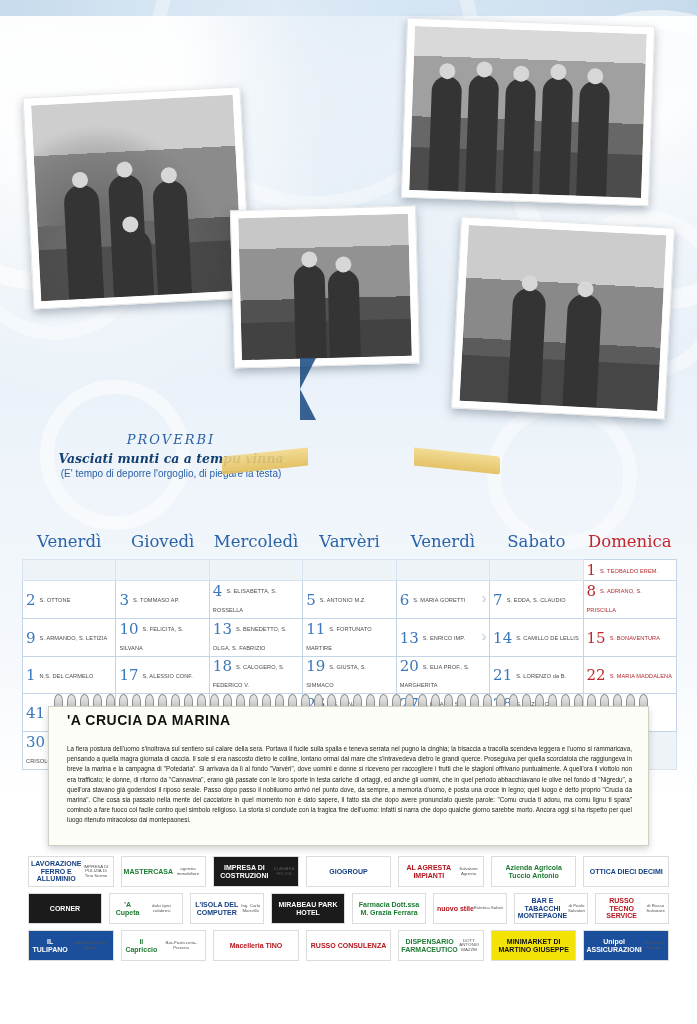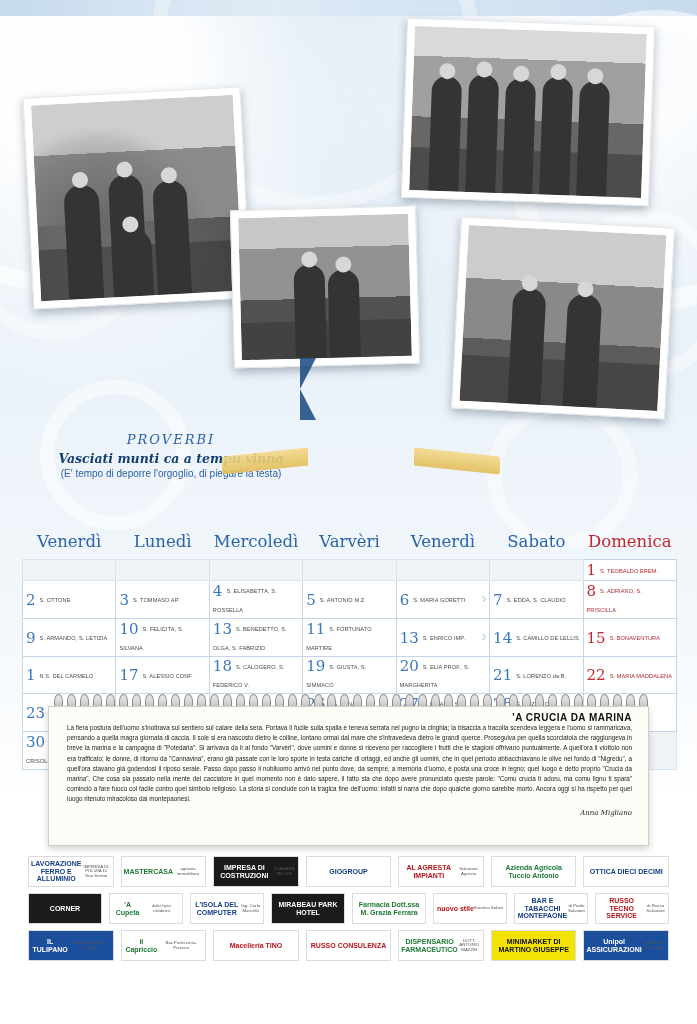--- a/index.html
+++ b/index.html
@@ -166,21 +166,21 @@
     position:absolute; left:48px; top:706px; width:601px; height:140px;
     background:#fdfdf7;
     border:1px solid #cfcfc4;
     box-shadow:0 3px 7px rgba(0,0,0,.18);
     padding:14px 16px 8px 18px;
   }
   #spiral { position:absolute; left:48px; top:694px; width:601px; height:18px; }
   .coil { position:absolute; top:0; width:9px; height:18px; border:1.6px solid #8f8f8f;
           border-radius:50%/40%; background:linear-gradient(180deg,#e9e9e9,#bdbdbd); }
   #story .raccontava { font-family:"DejaVu Serif",serif; font-style:italic; font-size:9.5px; color:#1f4f8a; }
-  #story .stitle { text-align:right; font-size:10px; font-weight:bold; letter-spacing:.5px; color:#111; margin:-9px 0 0 0;}
+  #story .stitle { text-align:left; font-size:14px; font-weight:bold; letter-spacing:.5px; color:#111; margin:-9px 0 16px 0;}
   #story .sbody { font-size:6.3px; line-height:1.62; text-align:justify; color:#1a1a1a; }
   #story .sauthor { text-align:right; font-family:"DejaVu Serif",serif; font-style:italic; font-size:7px; margin-top:4px; color:#222;}
 
   
   #sponsors { position:absolute; left:28px; top:856px; width:641px; }
   .srow { display:flex; gap:7px; margin-bottom:6px; align-items:stretch; }
   .sp {
     flex:1; height:31px; background:#fff; border:1px solid #dcdcdc;
     display:flex; align-items:center; justify-content:center;
     text-align:center; line-height:1.05; padding:2px;
@@ -265,21 +265,21 @@
   </div>
 
   <div class="rib-left"></div>
   <div class="rib-right"></div>
 
   <div id="calendar">
     <table class="cal">
       <thead>
         <tr>
           <th>Venerdì</th>
-          <th>Lunedì</th>
+          <th>Giovedì</th>
           <th>Mercoledì</th>
           <th>Varvèri</th>
           <th>Venerdì</th>
           <th>Sabato</th>
           <th class="sun">Domenica</th>
         </tr>
       </thead>
       <tbody id="cal-body">
           <tr>
             <td class="empty"></td>
@@ -311,21 +311,21 @@
           <tr>
             <td class=""><span class="daynum">1</span><span class="saint">N.S. DEL CARMELO</span></td>
             <td class=""><span class="daynum">17</span><span class="saint">S. ALESSIO CONF.</span></td>
             <td class=""><span class="daynum">18</span><span class="saint">S. CALOGERO, S. FEDERICO V.</span></td>
             <td class=""><span class="daynum">19</span><span class="saint">S. GIUSTA, S. SIMMACO</span></td>
             <td class=""><span class="daynum">20</span><span class="saint">S. ELIA PROF., S. MARGHERITA</span></td>
             <td class=""><span class="daynum">21</span><span class="saint">S. LORENZO da B.</span></td>
             <td class="sun"><span class="daynum">22</span><span class="saint">S. MARIA MADDALENA</span></td>
           </tr>
           <tr>
-            <td class=""><span class="daynum">23</span><span class="saint">S. BRIGIDA</span></td>
+            <td class=""><span class="daynum">41</span><span class="saint">S. BRIGIDA</span></td>
             <td class=""><span class="daynum">24</span><span class="saint">S. CRISTINA</span></td>
             <td class=""><span class="daynum">25</span><span class="saint">S. GIACOMO AP.</span></td>
             <td class=""><span class="daynum">26</span><span class="saint">SS. ANNA E GIOACCHINO</span></td>
             <td class=""><span class="daynum">27</span><span class="saint">S. LILIANA, S. AURELIO</span></td>
             <td class=""><span class="daynum">28</span><span class="saint">S. NAZARIO, S. INNOCENZO</span><span class="moon">☽</span></td>
             <td class="sun"><span class="daynum">29</span><span class="saint">S. MARTA</span></td>
           </tr>
           <tr>
             <td class=""><span class="daynum">30</span><span class="saint">S. PIETRO CRISOLOGO</span></td>
             <td class=""><span class="daynum">31</span><span class="saint">S. IGNAZIO DI L.</span></td>
@@ -384,21 +384,20 @@
       <div class="coil" style="left: 539px;"></div>
       <div class="coil" style="left: 552px;"></div>
       <div class="coil" style="left: 565px;"></div>
       <div class="coil" style="left: 578px;"></div>
       <div class="coil" style="left: 591px;"></div>
     </div>
 
   <div id="story">
     <div class="stitle">'A CRUCIA DA MARINA</div>
     <div class="sbody">La fiera postura dell'uomo s'inoltrava sul sentiero sul calare della sera. Portava il fucile sulla spalla e teneva serrata nel pugno la cinghia; la bisaccia a tracolla scendeva leggera e l'uomo si rammaricava, pensando a quella magra giornata di caccia. Il sole si era nascosto dietro le colline, lontano ormai dal mare che s'intravedeva dietro le grandi querce. Proseguiva per quella scorciatoia che raggiungeva in breve la marina e la campagna di "Potedaria". Si arrivava da lì al fondo "Varvèri", dove uomini e donne si riceveno per raccogliere i frutti che le stagioni offrivano puntualmente. A quell'ora il viottolo non era trafficato; le donne, di ritorno da "Cannavina", erano già passate con le loro sporte in testa cariche di ortaggi, ed anche gli uomini, che in quel periodo abbacchiavano le olive nel fondo di "Nigredu", a quell'ora stavano già godendosi il riposo serale. Passo dopo passo il nobiluomo arrivò nel punto dove, da sempre, a memoria d'uomo, è posta una croce in legno; quel luogo è detto proprio "Crucia da marina". Che cosa sia passato nella mente del cacciatore in quel momento non è dato sapere, il fatto sta che dopo avere pronunciato queste parole: "Comu crucia ti adoru, ma comu lignu ti spara" cominciò a fare fuoco col facile contro quel simbolo religioso. La storia si conclude con la tragica fine dell'uomo: infatti si narra che dopo qualche giorno sarebbe morto. Ancora oggi si ha rispetto per quel luogo ritenuto miracoloso dai montepaonesi.</div>
-    <div class="sauthor">Anna Migliano</div>
   </div>
 
   <div id="sponsors">
     <div class="srow" id="srow1">
         <div class="sp blue">
           <b>LAVORAZIONE FERRO E ALLUMINIO</b>
           <br>
           <span class="sub">IMPRESA DI PULIZIA Di Tino Sermo</span>
         </div>
         <div class="sp green">

